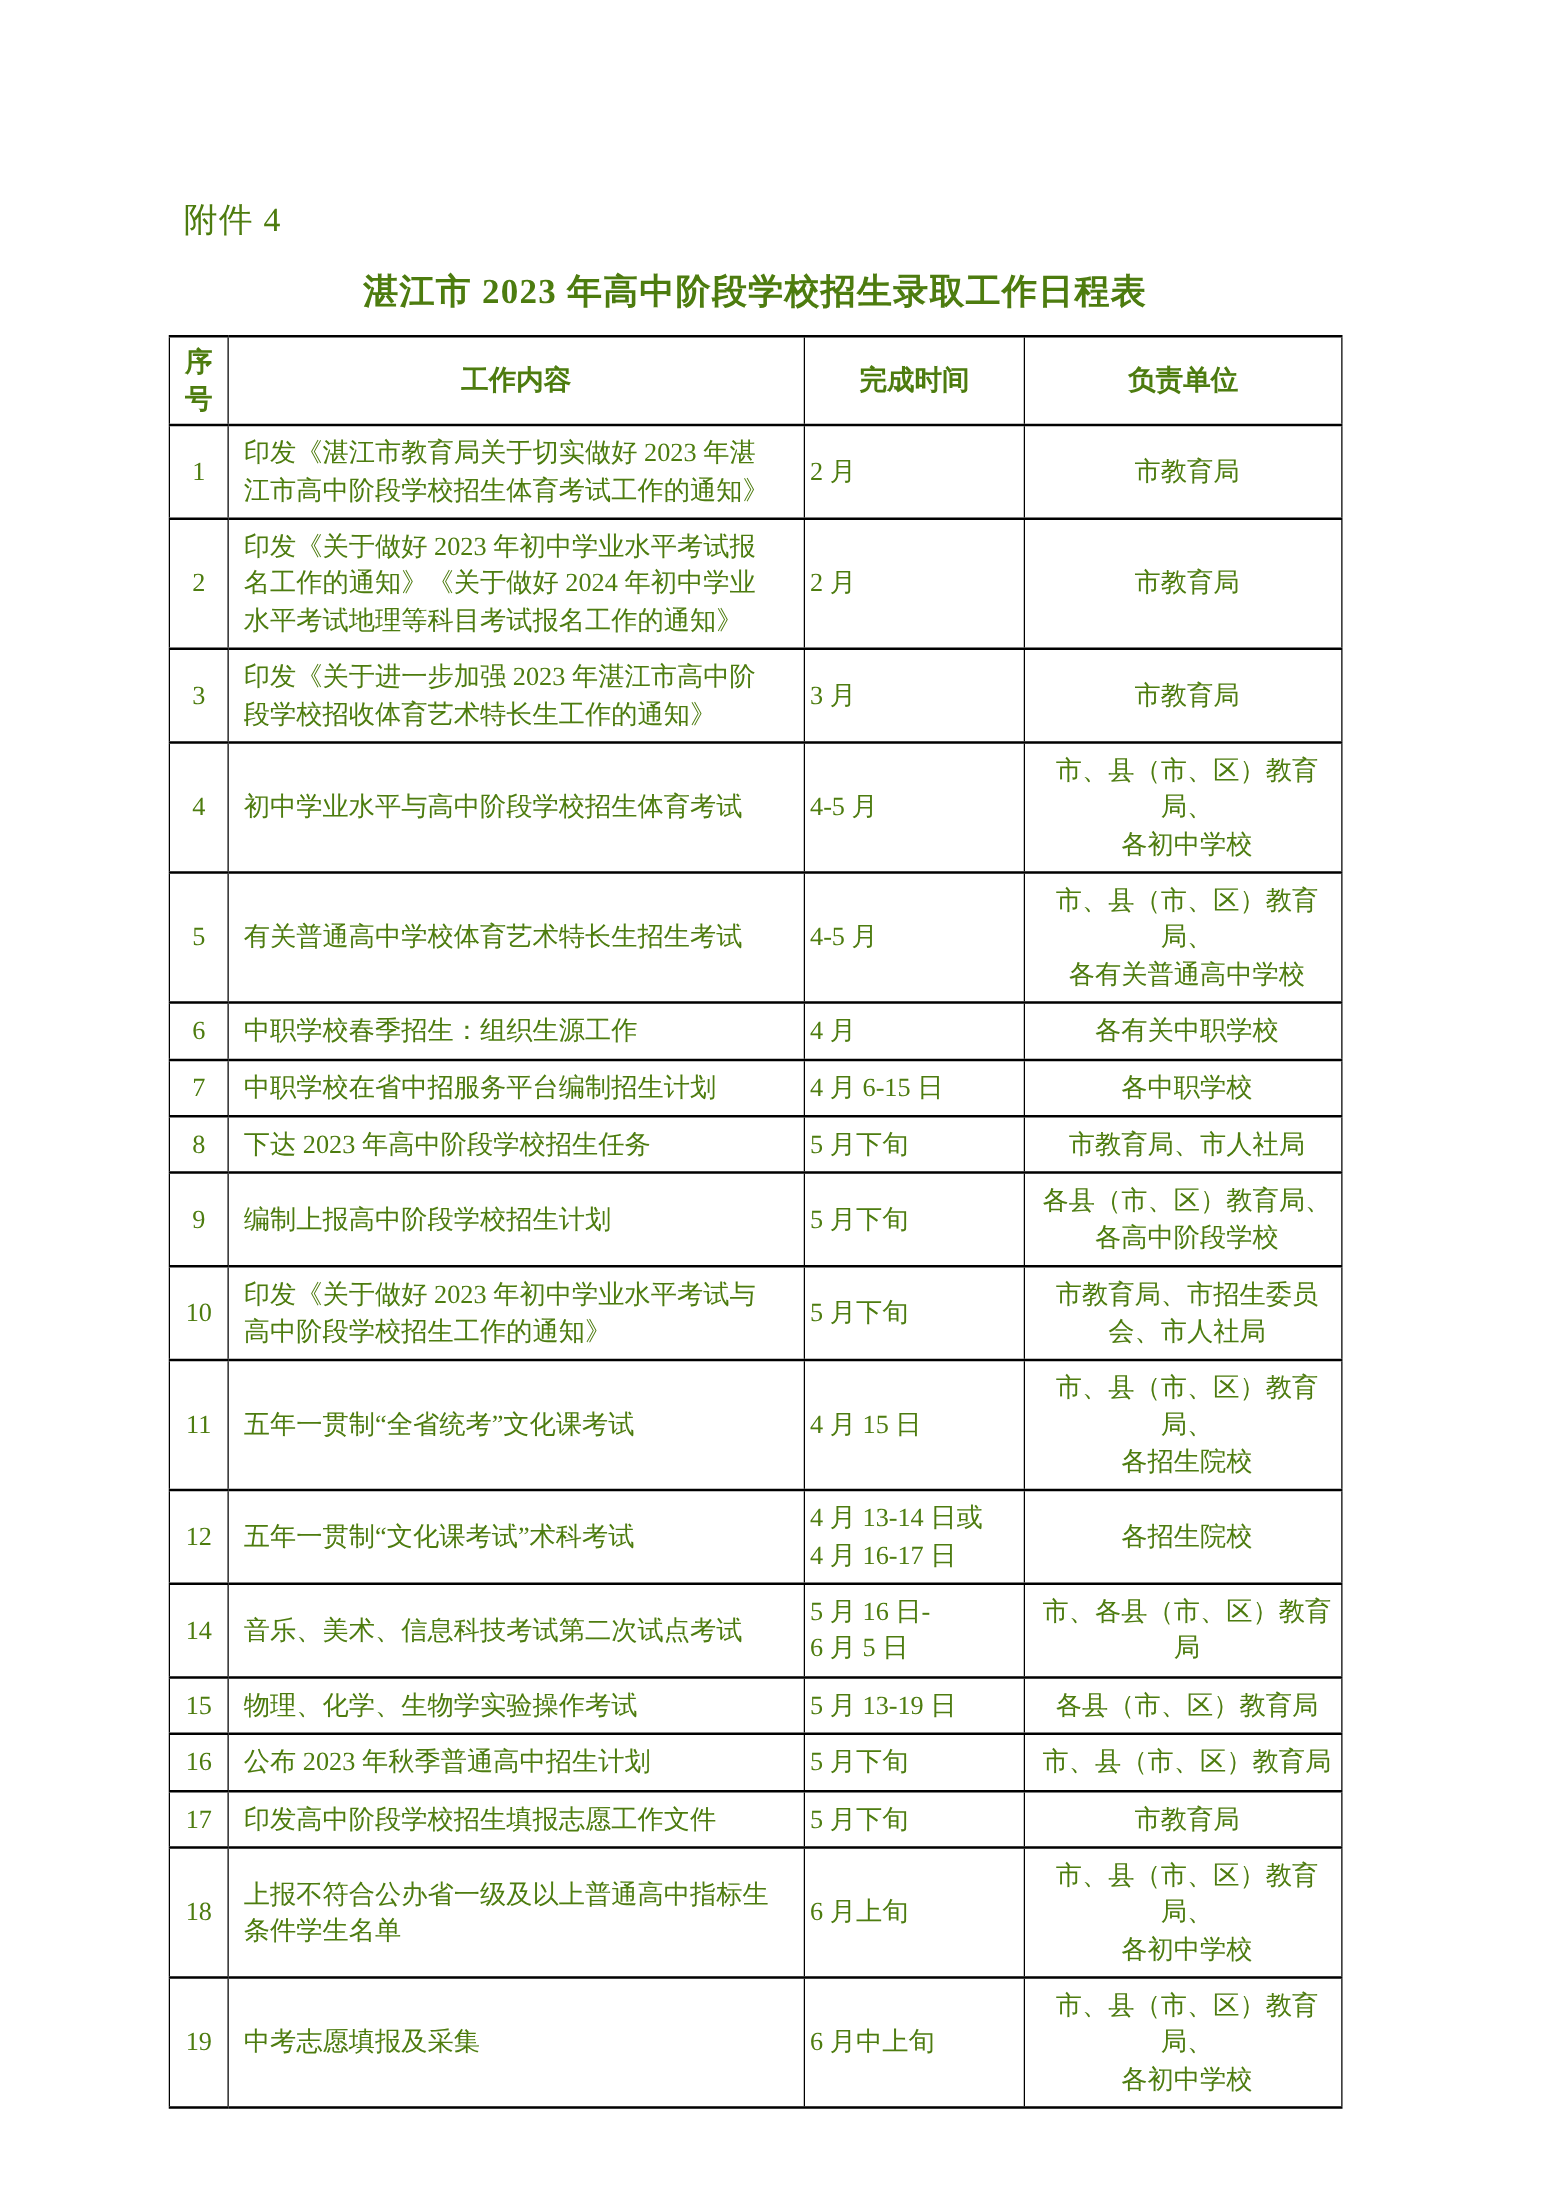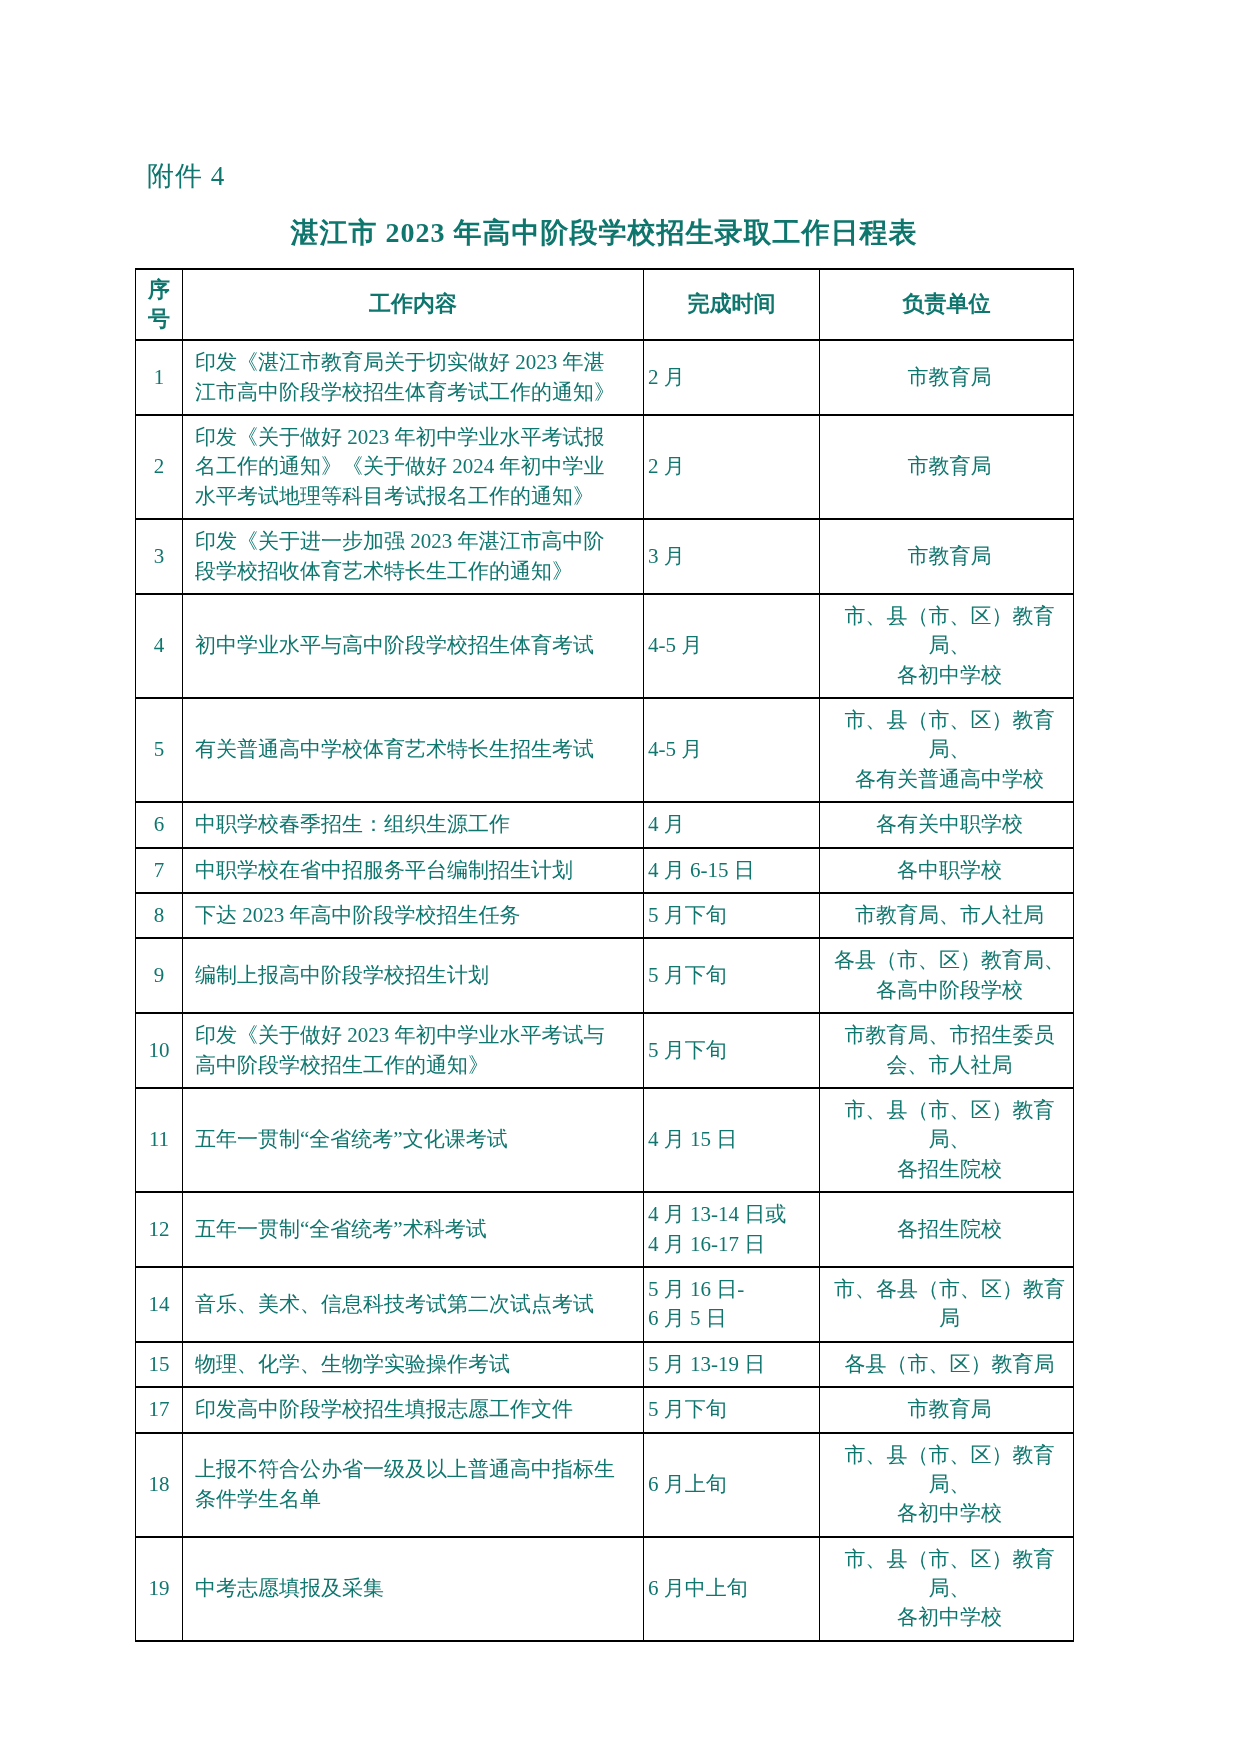--- a/index.html
+++ b/index.html
@@ -5,21 +5,21 @@
   html, body {
     margin: 0;
     padding: 0;
     background: #ffffff;
   }
   .page {
     position: relative;
     width: 1240px;
     height: 1754px;
     background: #ffffff;
-    color: #0f766e;
+    color: #4d7c0f;
     font-family: "Liberation Serif", "DejaVu Serif", serif;
     overflow: hidden;
     box-sizing: border-box;
     padding-top: 158px;
   }
   .content {
     margin-left: 135px;
     width: 938px;
   }
   .attachment-label {
@@ -171,40 +171,46 @@
         </tr>
         <tr>
           <td class="c-no">11</td>
           <td class="c-content">五年一贯制“全省统考”文化课考试</td>
           <td class="c-time">4 月 15 日</td>
           <td class="c-unit">市、县（市、区）教育局、
 各招生院校</td>
         </tr>
         <tr>
           <td class="c-no">12</td>
-          <td class="c-content">五年一贯制“全省统考”术科考试</td>
+          <td class="c-content">五年一贯制“文化课考试”术科考试</td>
           <td class="c-time">4 月 13-14 日或
 4 月 16-17 日</td>
           <td class="c-unit">各招生院校</td>
         </tr>
         <tr>
           <td class="c-no">14</td>
           <td class="c-content">音乐、美术、信息科技考试第二次试点考试</td>
           <td class="c-time">5 月 16 日-
 6 月 5 日</td>
           <td class="c-unit">市、各县（市、区）教育
 局</td>
         </tr>
         <tr>
           <td class="c-no">15</td>
           <td class="c-content">物理、化学、生物学实验操作考试</td>
           <td class="c-time">5 月 13-19 日</td>
           <td class="c-unit">各县（市、区）教育局</td>
         </tr>
         <tr>
+          <td class="c-no">16</td>
+          <td class="c-content">公布 2023 年秋季普通高中招生计划</td>
+          <td class="c-time">5 月下旬</td>
+          <td class="c-unit">市、县（市、区）教育局</td>
+        </tr>
+        <tr>
           <td class="c-no">17</td>
           <td class="c-content">印发高中阶段学校招生填报志愿工作文件</td>
           <td class="c-time">5 月下旬</td>
           <td class="c-unit">市教育局</td>
         </tr>
         <tr>
           <td class="c-no">18</td>
           <td class="c-content">上报不符合公办省一级及以上普通高中指标生条件学生名单</td>
           <td class="c-time">6 月上旬</td>
           <td class="c-unit">市、县（市、区）教育局、

